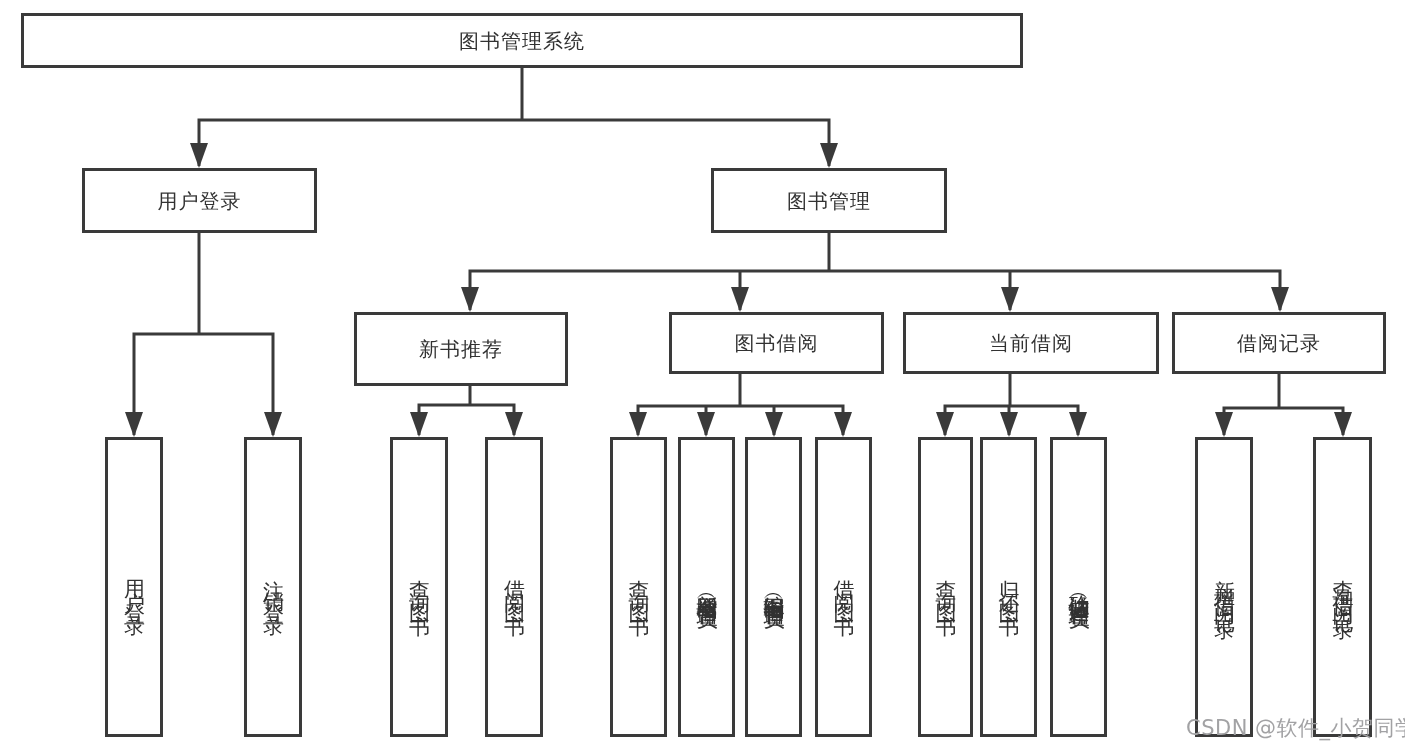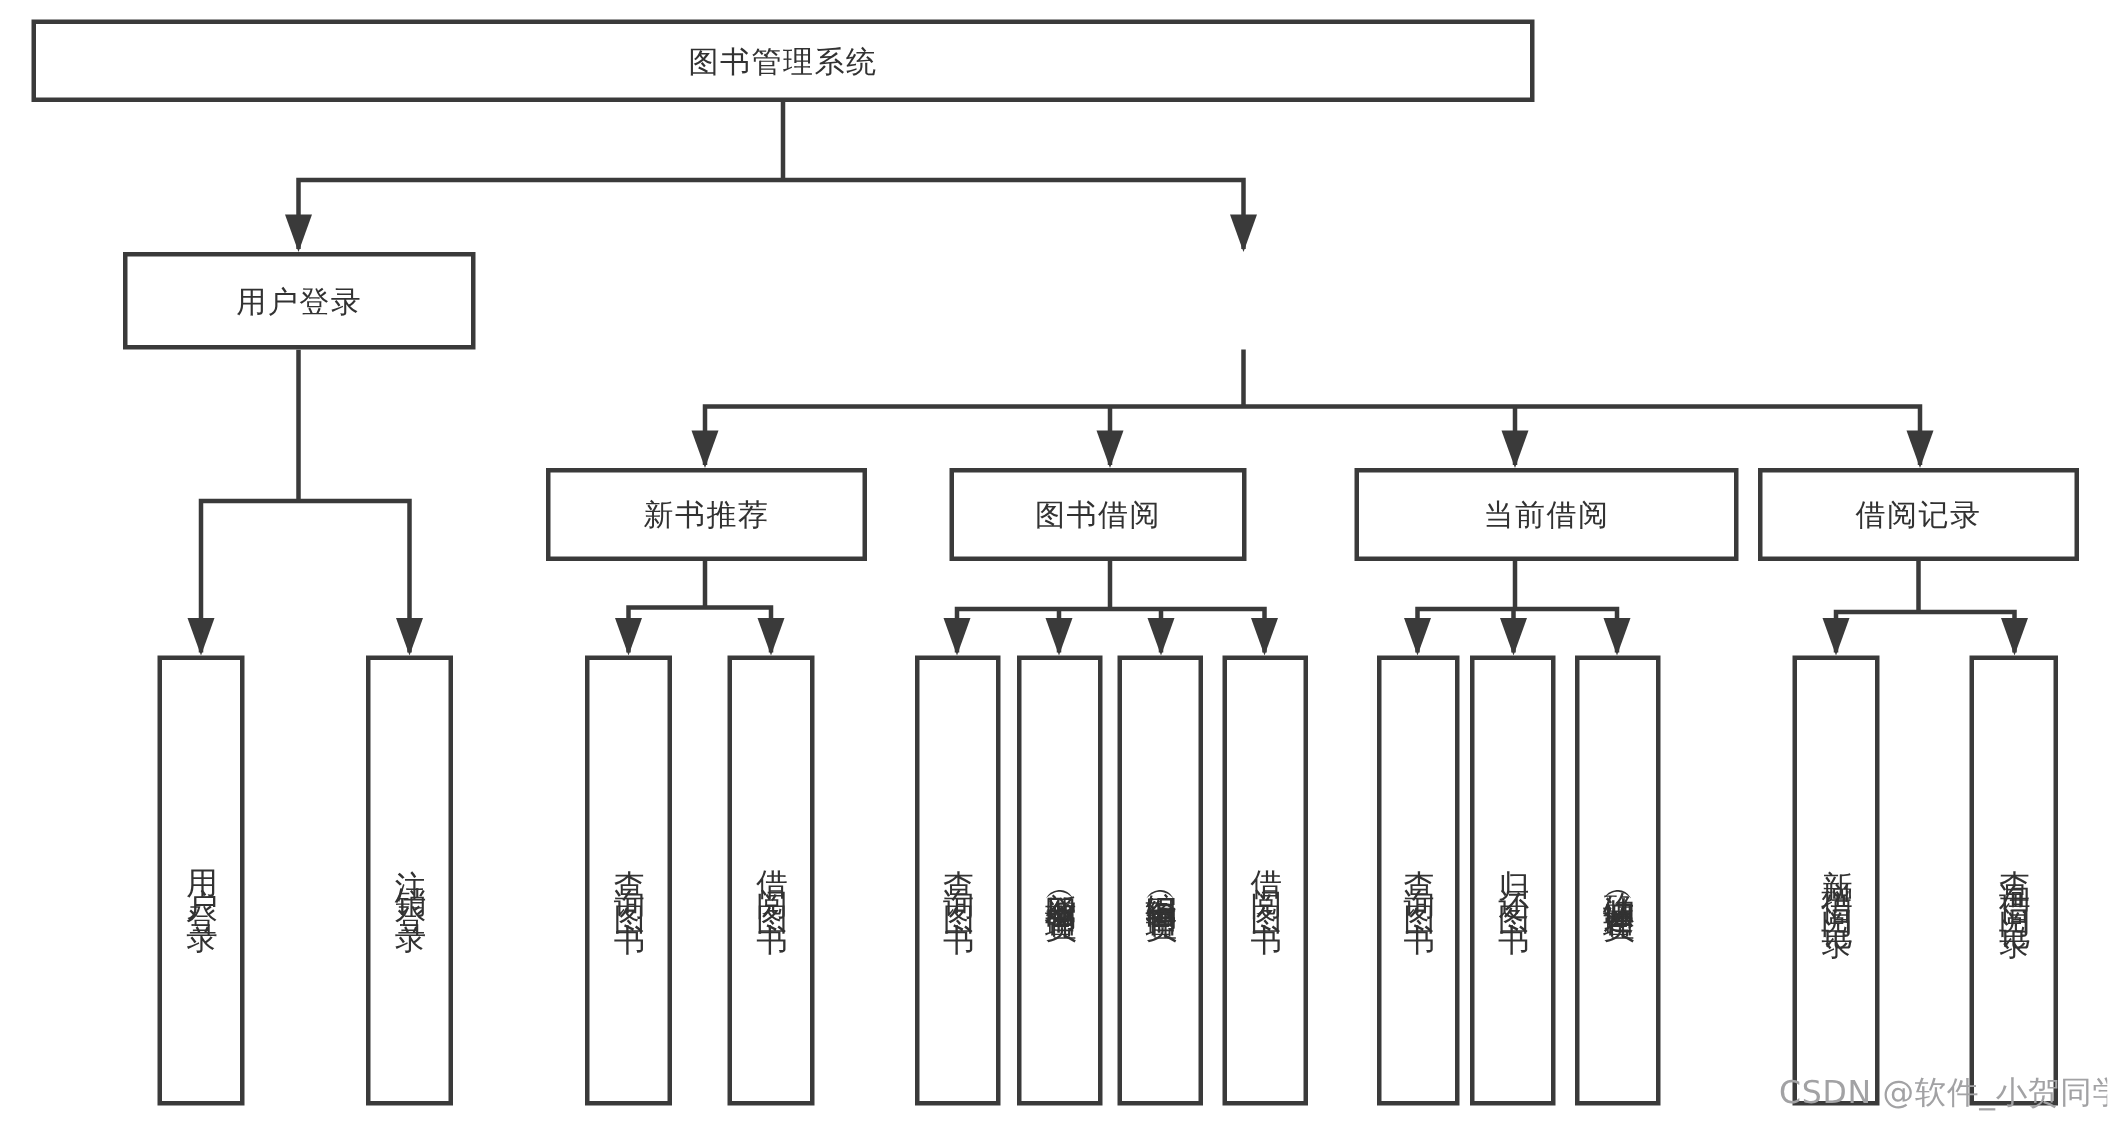--- a/index.html
+++ b/index.html
@@ -69,23 +69,24 @@
       <polygon points="1000,412 1018,412 1009,437"></polygon>
       <polygon points="1069,412 1087,412 1078,437"></polygon>
       <polygon points="1215,412 1233,412 1224,437"></polygon>
       <polygon points="1334,412 1352,412 1343,437"></polygon>
     </g>
   </svg>
 
   <div class="box hbox" style="left:21px;top:13px;width:1002px;height:55px;">图书管理系统</div>
 
   <div class="box hbox" style="left:82px;top:168px;width:235px;height:65px;">用户登录</div>
+  <div class="box hbox" style="left:711px;top:168px;width:236px;height:65px;">图书管理</div>
 
-  <div class="box hbox" style="left:364px;top:312px;width:214px;height:62px;">新书推荐</div>
-  <div class="box hbox" style="left:633px;top:312px;width:198px;height:62px;">图书借阅</div>
+  <div class="box hbox" style="left:354px;top:312px;width:214px;height:74px;">新书推荐</div>
+  <div class="box hbox" style="left:669px;top:312px;width:215px;height:62px;">图书借阅</div>
   <div class="box hbox" style="left:903px;top:312px;width:256px;height:62px;">当前借阅</div>
   <div class="box hbox" style="left:1172px;top:312px;width:214px;height:62px;">借阅记录</div>
 
   <div class="box leaf sp-lg" style="left:105px;top:437px;width:58px;height:300px;">
     <span class="vtext">用户登录</span>
   </div>
   <div class="box leaf sp-lg" style="left:244px;top:437px;width:58px;height:300px;">
     <span class="vtext">注销登录</span>
   </div>
 

